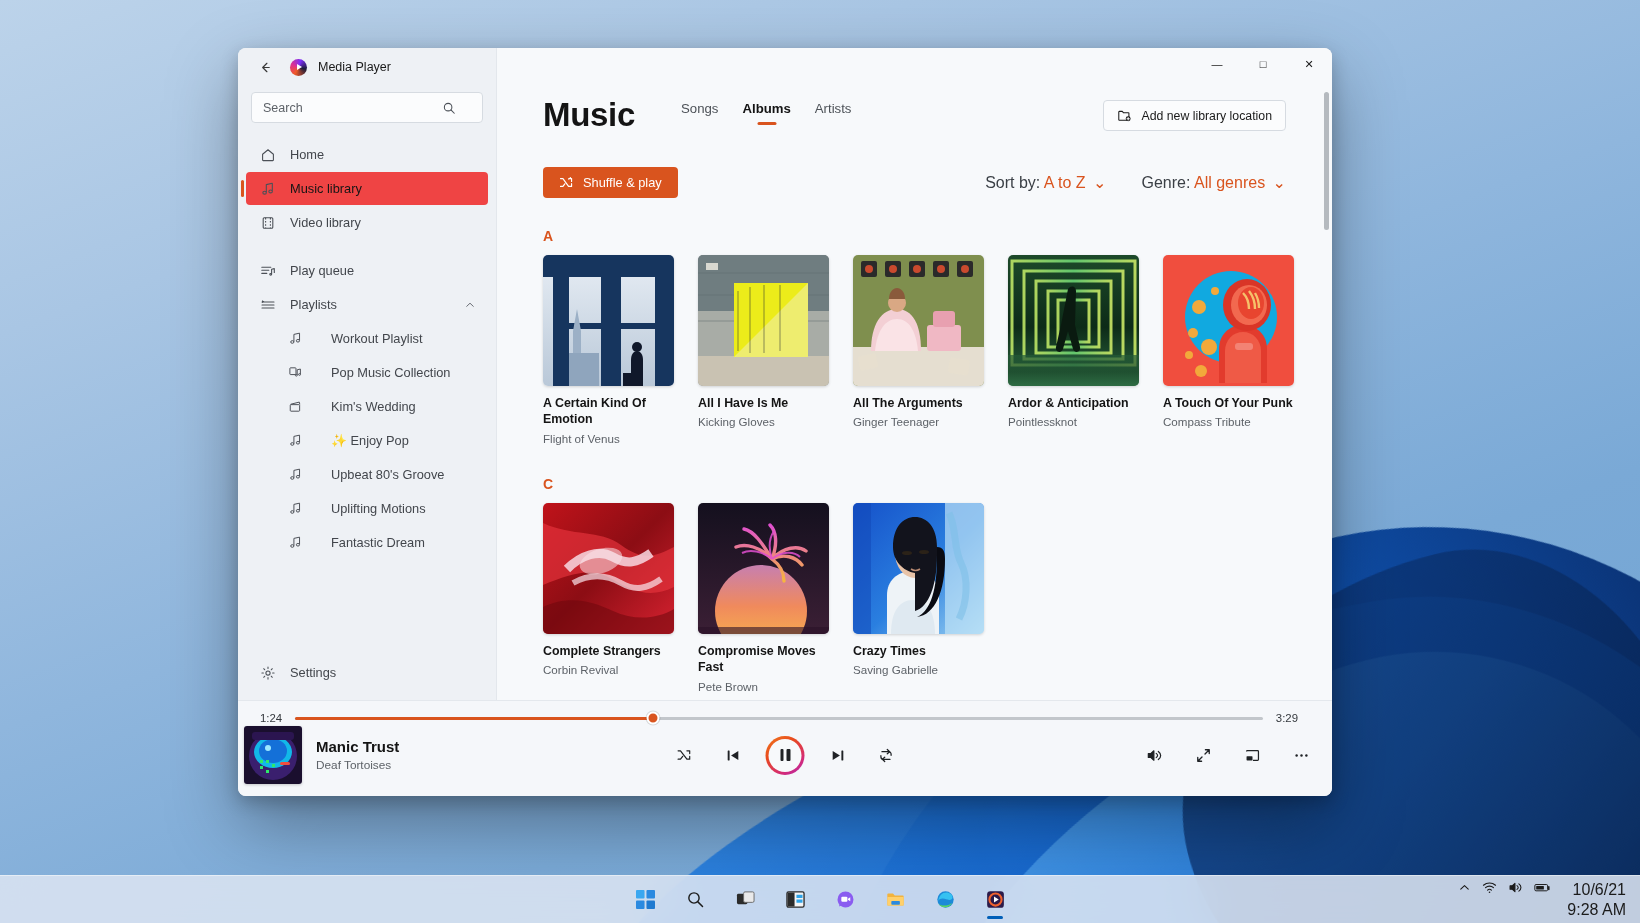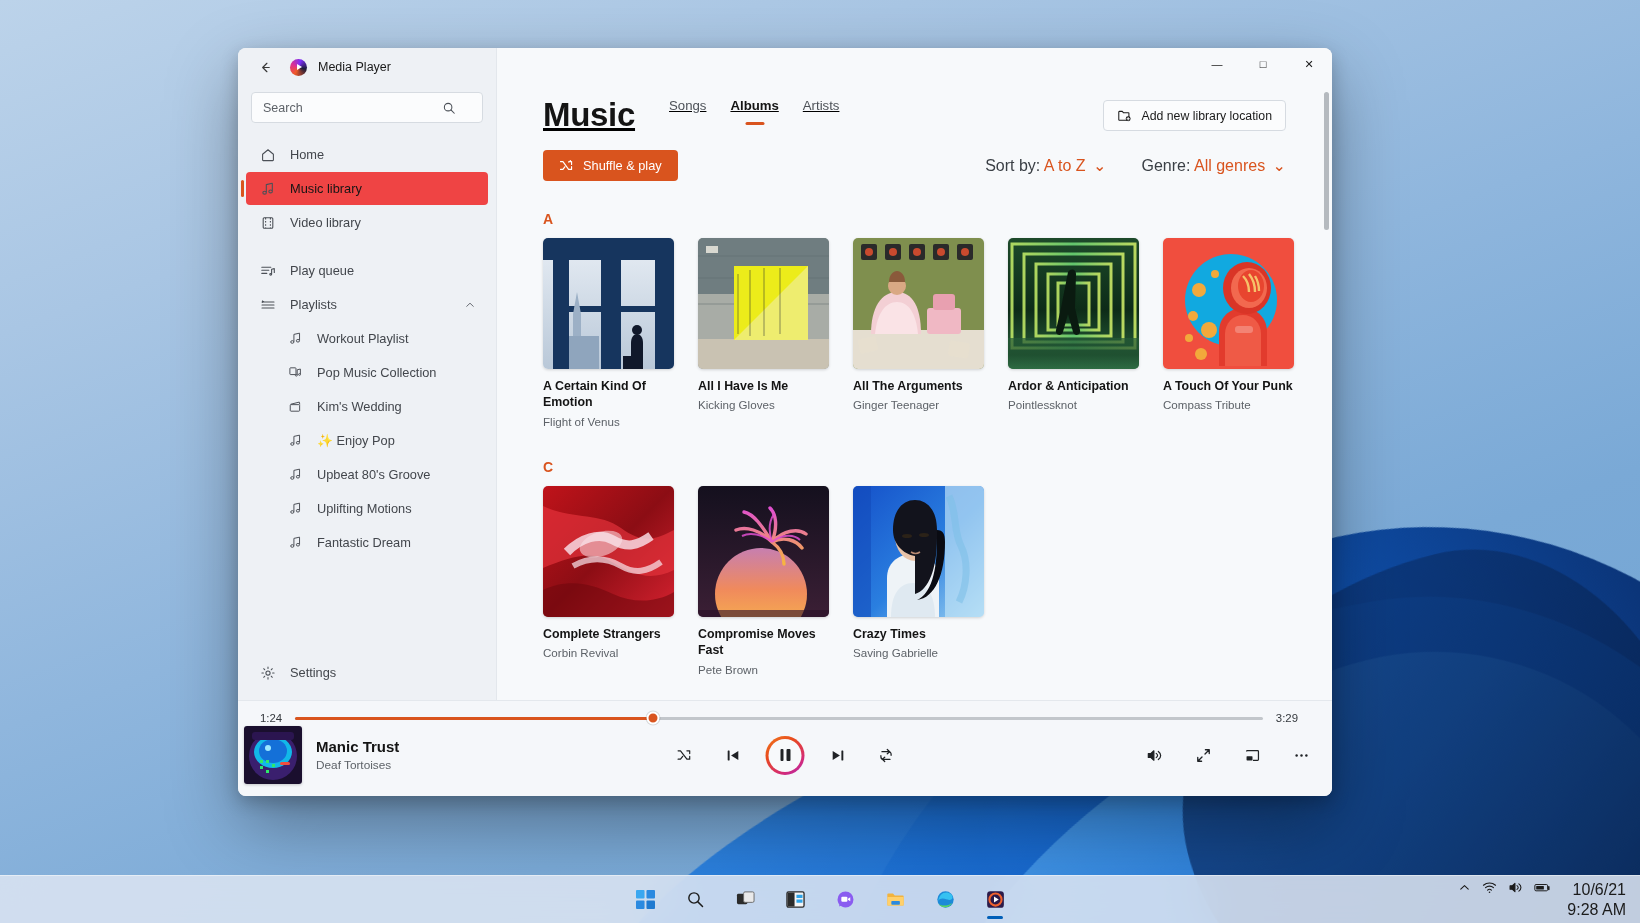--- a/index.html
+++ b/index.html
@@ -130,59 +130,59 @@
   }
   .nav-item .ico { width: 16px; display: flex; align-items: center; justify-content: center; color: #4b5057; }
   .nav-item.selected { background: #ef4444; color: #161616; }
   .nav-item.selected::before {
     content: ""; position: absolute; left: -5px; top: 8px;
     width: 3px; height: 17px; border-radius: 2px; background: #d9541e;
   }
   .nav-gap { height: 13px; }
   .nav-item.group { justify-content: flex-start; }
   .nav-item .chev { margin-left: auto; margin-right: 12px; color: #5a5f66; }
-  .nav-item.sub { padding-left: 41px; gap: 14px; }
+  .nav-item.sub { padding-left: 41px; gap: 28px; }
   .side-bottom { padding-bottom: 10px; }
 
   
   .main {
     flex: 1; background: #f7f9fb; position: relative; overflow: hidden;
     display: flex; flex-direction: column;
   }
   .titlebar-ctrls {
     position: absolute; right: 0; top: 0; display: flex; z-index: 5;
   }
   .ctrl {
     width: 46px; height: 32px; display: flex; align-items: center; justify-content: center;
     color: #1a1a1a; font-size: 11px;
   }
 
   .content { flex: 1; overflow: hidden; position: relative; padding: 0 0 0 0; }
   .content-inner { padding: 50px 46px 0 46px; }
 
-  .head-row { display: flex; gap: 34px; text-decoration: underline; }
+  .head-row { display: flex; align-items: flex-end; gap: 46px; }
   .page-title { font-size: 33px; font-weight: 600; color: #141414; letter-spacing: -.3px; line-height: 1; }
   .tabs { display: flex; gap: 24px; padding-bottom: 6px; }
   .tab {
     font-size: 13.2px; color: #4c5157; position: relative; padding-bottom: 9px;
   }
   .tab.active { color: #141414; font-weight: 600; }
   .tab.active::after {
     content: ""; position: absolute; left: 50%; transform: translateX(-50%);
     bottom: 0; width: 19px; height: 3px; border-radius: 2px; background: #d9541e;
   }
   .add-lib {
     position: absolute; right: 46px; top: 52px;
     height: 31px; background: #fbfcfd; border: 1px solid #d6dbe1; border-radius: 4px;
     display: flex; align-items: center; gap: 9px; padding: 0 13px;
     font-size: 12.3px; color: #1a1a1a;
   }
 
   .ctl-row {
-    display: flex; align-items: center; margin-top: 19px;
+    display: flex; align-items: center; margin-top: 36px;
   }
   .shuffle-btn {
     background: #d9541e; color: #fff; border: 0; border-radius: 4px;
     height: 31px; padding: 0 16px; display: flex; align-items: center; gap: 9px;
     font-size: 12.8px; font-family: inherit;
   }
   .filters { margin-left: auto; display: flex; gap: 35px; font-size: 16px; color: #3a3f45; }
   .filters .val { color: #d9541e; }
   .filters .chev { color: #d9541e; margin-left: 3px; }
 

